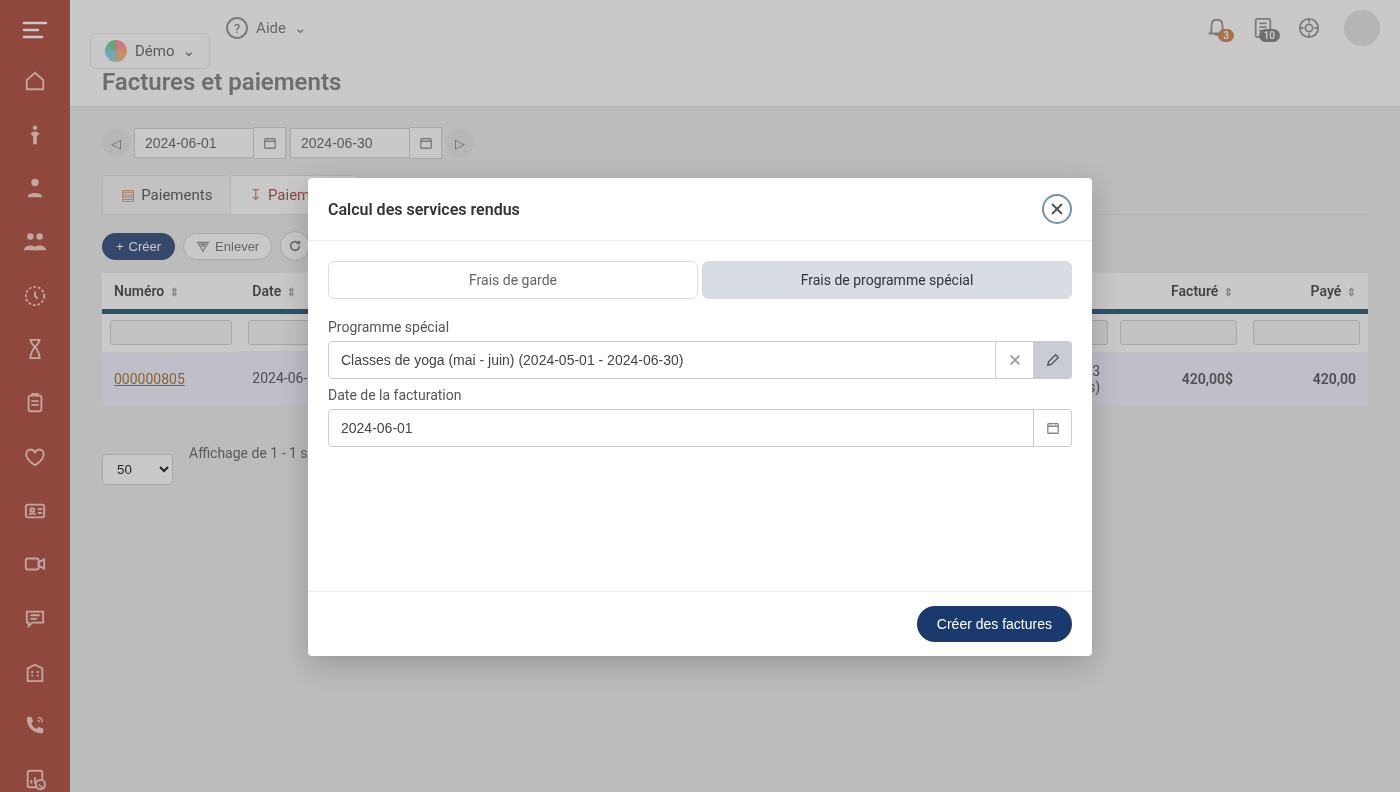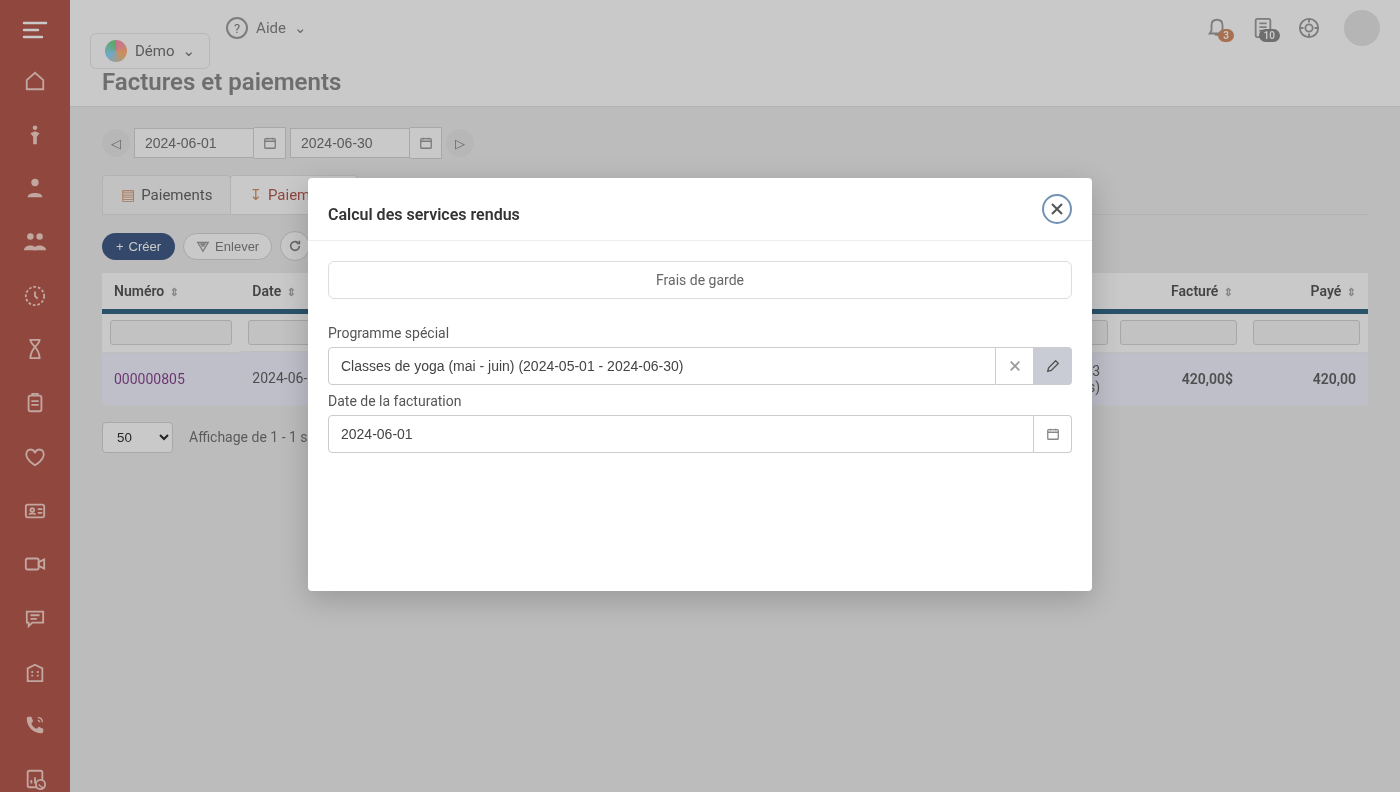--- a/index.html
+++ b/index.html
@@ -42,35 +42,35 @@
     .btn-outline-red { background:#fff; border:1px solid #c74; color:#c74; padding:5px 12px; border-radius:16px; cursor:pointer; font-size:13px;}
     
     .table-wrap { overflow-x:auto;}
     table { border-collapse:collapse; width:100%; background:#fff;}
     th { text-align:left; padding:10px 12px; font-weight:600; color:#333; font-size:14px; border-bottom:5px solid #0c4a6e; white-space:nowrap;}
     th .sort { color:#999; font-size:11px; margin-left:2px;}
     .filter-row td { padding:6px 8px;}
     .filter-input { width:100%; padding:4px 6px; border:1px solid #ccc; background:#f5f5f5; border-radius:3px; font-size:13px;}
     td { padding:10px 12px; font-size:14px; color:#444; border-bottom:1px solid #eee;}
     .row-hl { background:#eef0ff;}
-    .link-cell { color:#701a75; cursor:pointer;}
+    .link-cell { color:#a16207; text-decoration:underline; cursor:pointer;}
     .bold-cell { font-weight:600;}
     
     .pagination-row { display:flex; align-items:center; gap:16px; margin-top:16px;}
-    .page-size-select { padding:6px 24px 6px 10px; border:1px solid #ccc; border-radius:4px; background:#fff;}
+    .page-size-select { padding:6px 24px 6px 10px; border:1px solid #ccc; border-radius:4px; background:#fff;margin-top:32px;}
     .page-info { color:#555; font-size:14px;}
     
     
     .modal-overlay { position:absolute; inset:0; background:rgba(100,100,100,0.35); display:flex; align-items:flex-start; justify-content:center; padding-top:178px;}
     .modal { width:784px; background:#fff; border-radius:4px; box-shadow:0 8px 30px rgba(0,0,0,0.2); display:flex; flex-direction:column;}
-    .modal-header { padding:16px 20px; display:flex; align-items:flex-end; justify-content:space-between; border-bottom:1px solid #eee;}
+    .modal-header { padding:16px 20px; display:flex; align-items:center; justify-content:space-between; border-bottom:1px solid #eee;}
     .modal-title { font-size:16px; font-weight:600; color:#333;}
     .modal-close { width:30px; height:30px; border:2px solid #7292b5; border-radius:50%; display:flex; align-items:center; justify-content:center; cursor:pointer; color:#555; font-size:16px; background:#fff;}
     .modal-body { padding:20px; min-height:350px;}
-    .seg-control { display:flex; gap:4px; margin-bottom:26px;}
+    .seg-control { display:flex; gap:4px; margin-bottom:20px;}
     .seg-btn { flex:1; padding:10px; text-align:center; border:1px solid #ddd; background:#fff; cursor:pointer; font-size:14px; color:#666; border-radius:6px;}
     .seg-btn.active { background:#d8dde5; color:#333;}
     .field-label { font-size:14px; color:#555; margin-bottom:6px; display:block;}
     .field-group { display:flex; margin-bottom:8px;}
     .field-input { flex:1; padding:10px 12px; border:1px solid #ccc; background:#fff; font-size:14px; color:#444; border-radius:4px 0 0 4px;}
     .field-btn { width:38px; border:1px solid #ccc; border-left:none; background:#fff; display:flex; align-items:center; justify-content:center; cursor:pointer; color:#888;}
     .field-btn.edit-active { background:#c9ccd4; border-radius:0 4px 4px 0;}
     .modal-footer { padding:14px 20px; display:flex; justify-content:flex-end; border-top:1px solid #eee;}
     .btn-primary-big { background:#1a3a6e; color:#fff; padding:10px 20px; border-radius:18px; border:none; cursor:pointer; font-size:14px;}
 
@@ -323,20 +323,21 @@
       <div class="modal-title">Calcul des services rendus</div>
       <div class="modal-close">
         <svg width="14" height="14" viewBox="0 0 14 14" stroke="#555" stroke-width="2">
             <path d="M2 2 L12 12 M12 2 L2 12"></path>
           </svg>
       </div>
     </div>
     <div class="modal-body">
       <div class="seg-control">
         <div class="seg-btn">Frais de garde</div>
+        <div class="seg-btn active">Frais de programme spécial</div>
       </div>
 
       <label class="field-label">Programme spécial</label>
       <div class="field-group">
         <input class="field-input" value="Classes de yoga (mai - juin) (2024-05-01 - 2024-06-30)" style="">
         <div class="field-btn">
           <svg width="12" height="12" viewBox="0 0 14 14" stroke="#999" stroke-width="2">
               <path d="M2 2 L12 12 M12 2 L2 12"></path>
             </svg>
         </div>
@@ -351,14 +352,17 @@
       <div class="field-group">
         <input class="field-input" style="border-radius: 4px 0px 0px 4px;" value="2024-06-01">
         <div class="field-btn" style="border-radius:0 4px 4px 0;">
           <svg width="14" height="14" viewBox="0 0 16 16" fill="none" stroke="#888" stroke-width="1.5">
               <rect x="2" y="3" width="12" height="11" rx="1"></rect>
               <path d="M2 6 H14 M5 2 V4 M11 2 V4"></path>
             </svg>
         </div>
       </div>
     </div>
+    <div class="modal-footer">
+      <button class="btn-primary-big">Créer des factures</button>
+    </div>
   </div>
 </div>
 
 </body></html>

